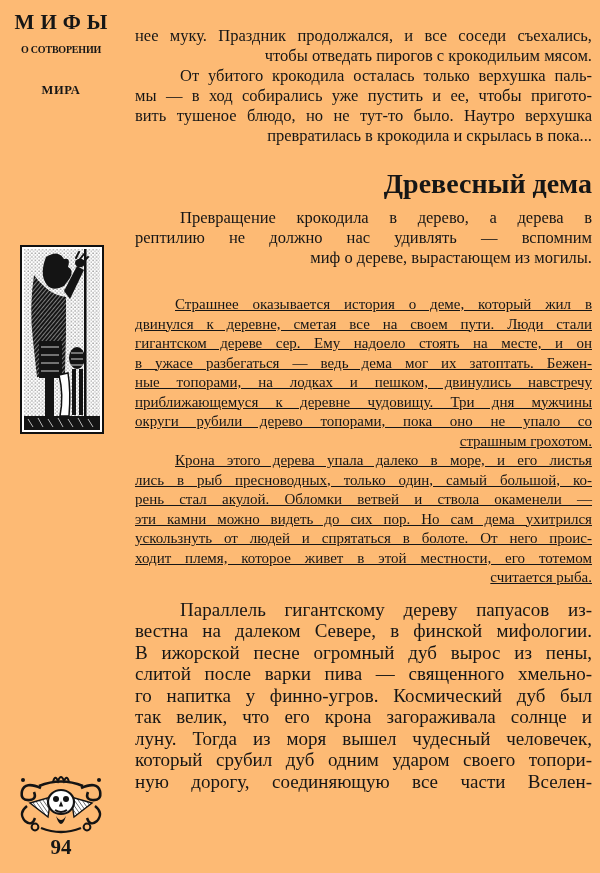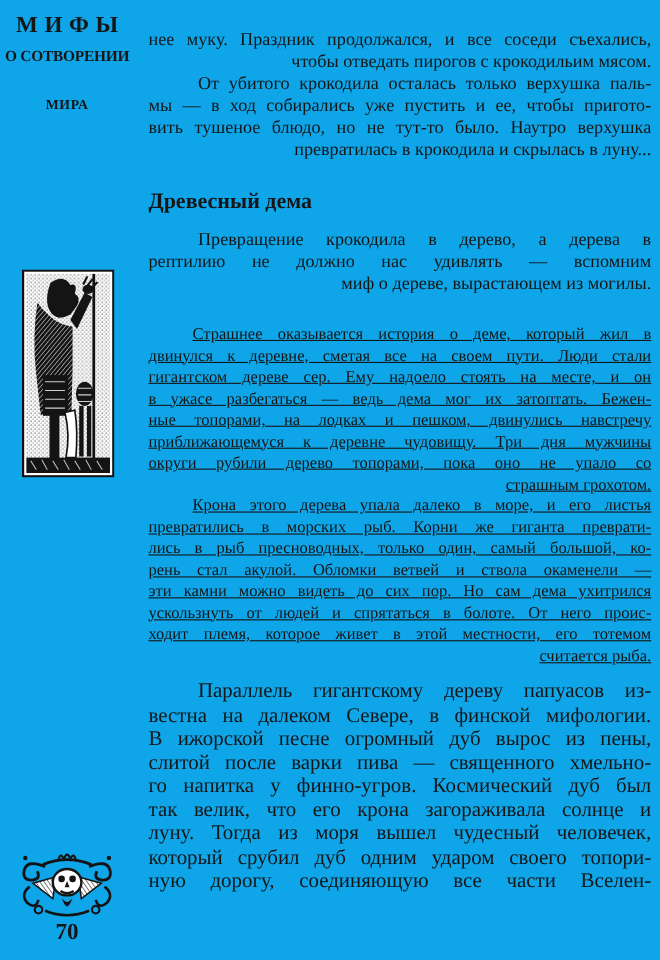--- a/index.html
+++ b/index.html
@@ -1,41 +1,41 @@
 <!DOCTYPE html>
 <html><head>
 <meta charset="utf-8">
 <style>
   html,body { margin:0; padding:0; background:#777; }
   .page {
     position:relative; width:600px; height:873px; margin:0 auto;
-    background:#0ea5e9; color:#161616; overflow:hidden;
+    background:#fdba74; color:#161616; overflow:hidden;
     font-family:"Liberation Serif","DejaVu Serif",serif;
   }
   
   .margin-col { position:absolute; left:0; top:0; width:122px; height:873px; }
   .series-header { position:absolute; left:0; top:10px; width:122px; text-align:center; }
   .series-line1 { font-weight:bold; font-size:21px; letter-spacing:6px; padding-left:6px; }
-  .series-line2 { font-weight:bold; font-size:14px; letter-spacing:-0.2px; margin-top:9px; }
+  .series-line2 { font-weight:bold; font-size:10px; letter-spacing:-0.2px; margin-top:9px; }
   .series-line3 { font-weight:bold; font-size:12.5px; letter-spacing:0.6px; margin-top:28px; }
   .ill-1 { position:absolute; left:20px; top:245px; width:84px; height:189px; }
   .ill-2 { position:absolute; left:15px; top:772px; width:92px; height:64px; }
   .page-number { position:absolute; left:0; top:835px; width:122px; text-align:center;
                  font-weight:bold; font-size:21px; }
   
   .text-column { position:absolute; left:135px; top:26px; width:457px; }
   .para { margin:0; }
   .para.large { font-size:16.5px; line-height:20px; }
   .para.small { font-size:15px;  line-height:19.5px;text-decoration:underline; }
   .para.loose { font-size:19px;  line-height:21.5px; }
   .line { text-align:right; }
   .line.jfull { text-align:justify; text-align-last:justify; }
   .para.large .line.indent, .para.loose .line.indent { text-indent:45px; }
   .para.small .line.indent { text-indent:40px; }
-  .heading { font-weight:bold; font-size:20px; line-height:21px; text-align:left; }
+  .heading { font-weight:bold; font-size:28px; line-height:21px; text-align:right; }
   
   .text-column > *:nth-child(3) { margin-top:27px; margin-bottom:14px; } 
   .text-column > *:nth-child(5) { margin-top:27px; }  
   .text-column > *:nth-child(7) { margin-top:11px; }  
 </style>
 </head>
 <body>
 
 <div class="page">
 
@@ -100,53 +100,52 @@
       <path d="M46 29 l-2.2 5.5 h4.4 Z" fill="#141414"></path>
       <path d="M40 38 Q46 42 52 38" fill="none" stroke="#141414" stroke-width="2"></path>
       <path d="M41 44 Q46 60 51 44 Q46 52 41 44 Z" fill="#141414"></path>
       <circle cx="20" cy="55" r="3.4" fill="none" stroke="#141414" stroke-width="2"></circle>
       <circle cx="72" cy="55" r="3.4" fill="none" stroke="#141414" stroke-width="2"></circle>
       <path d="M26 56 Q46 64 66 56" fill="none" stroke="#141414" stroke-width="2.4"></path>
       <circle cx="8" cy="8" r="2" fill="#141414"></circle>
       <circle cx="84" cy="8" r="2" fill="#141414"></circle>
     </svg>
 
-    <div class="page-number">70</div>
+    <div class="page-number">94</div>
   </div>
 
   <div class="text-column">
       <div class="para large">
         <div class="line jfull">нее муку. Праздник продолжался, и все соседи съехались,</div>
         <div class="line">чтобы отведать пирогов с крокодильим мясом.</div>
       </div>
       <div class="para large">
         <div class="line jfull indent">От убитого крокодила осталась только верхушка паль-</div>
         <div class="line jfull">мы — в ход собирались уже пустить и ее, чтобы пригото-</div>
         <div class="line jfull">вить тушеное блюдо, но не тут-то было. Наутро верхушка</div>
-        <div class="line">превратилась в крокодила и скрылась в луну...</div>
+        <div class="line">превратилась в крокодила и скрылась в пока...</div>
       </div>
       <div class="heading">Древесный дема</div>
       <div class="para large">
         <div class="line jfull indent">Превращение крокодила в дерево, а дерева в</div>
         <div class="line jfull">рептилию не должно нас удивлять — вспомним</div>
         <div class="line">миф о дереве, вырастающем из могилы.</div>
       </div>
       <div class="para small">
         <div class="line jfull indent">Страшнее оказывается история о деме, который жил в</div>
         <div class="line jfull">двинулся к деревне, сметая все на своем пути. Люди стали</div>
         <div class="line jfull">гигантском дереве сер. Ему надоело стоять на месте, и он</div>
         <div class="line jfull">в ужасе разбегаться — ведь дема мог их затоптать. Бежен-</div>
         <div class="line jfull">ные топорами, на лодках и пешком, двинулись навстречу</div>
         <div class="line jfull">приближающемуся к деревне чудовищу. Три дня мужчины</div>
         <div class="line jfull">округи рубили дерево топорами, пока оно не упало со</div>
         <div class="line">страшным грохотом.</div>
       </div>
       <div class="para small">
         <div class="line jfull indent">Крона этого дерева упала далеко в море, и его листья</div>
-        <div class="line jfull">превратились в морских рыб. Корни же гиганта преврати-</div>
         <div class="line jfull">лись в рыб пресноводных, только один, самый большой, ко-</div>
         <div class="line jfull">рень стал акулой. Обломки ветвей и ствола окаменели —</div>
         <div class="line jfull">эти камни можно видеть до сих пор. Но сам дема ухитрился</div>
         <div class="line jfull">ускользнуть от людей и спрятаться в болоте. От него проис-</div>
         <div class="line jfull">ходит племя, которое живет в этой местности, его тотемом</div>
         <div class="line">считается рыба.</div>
       </div>
       <div class="para loose">
         <div class="line jfull indent">Параллель гигантскому дереву папуасов из-</div>
         <div class="line jfull">вестна на далеком Севере, в финской мифологии.</div>

